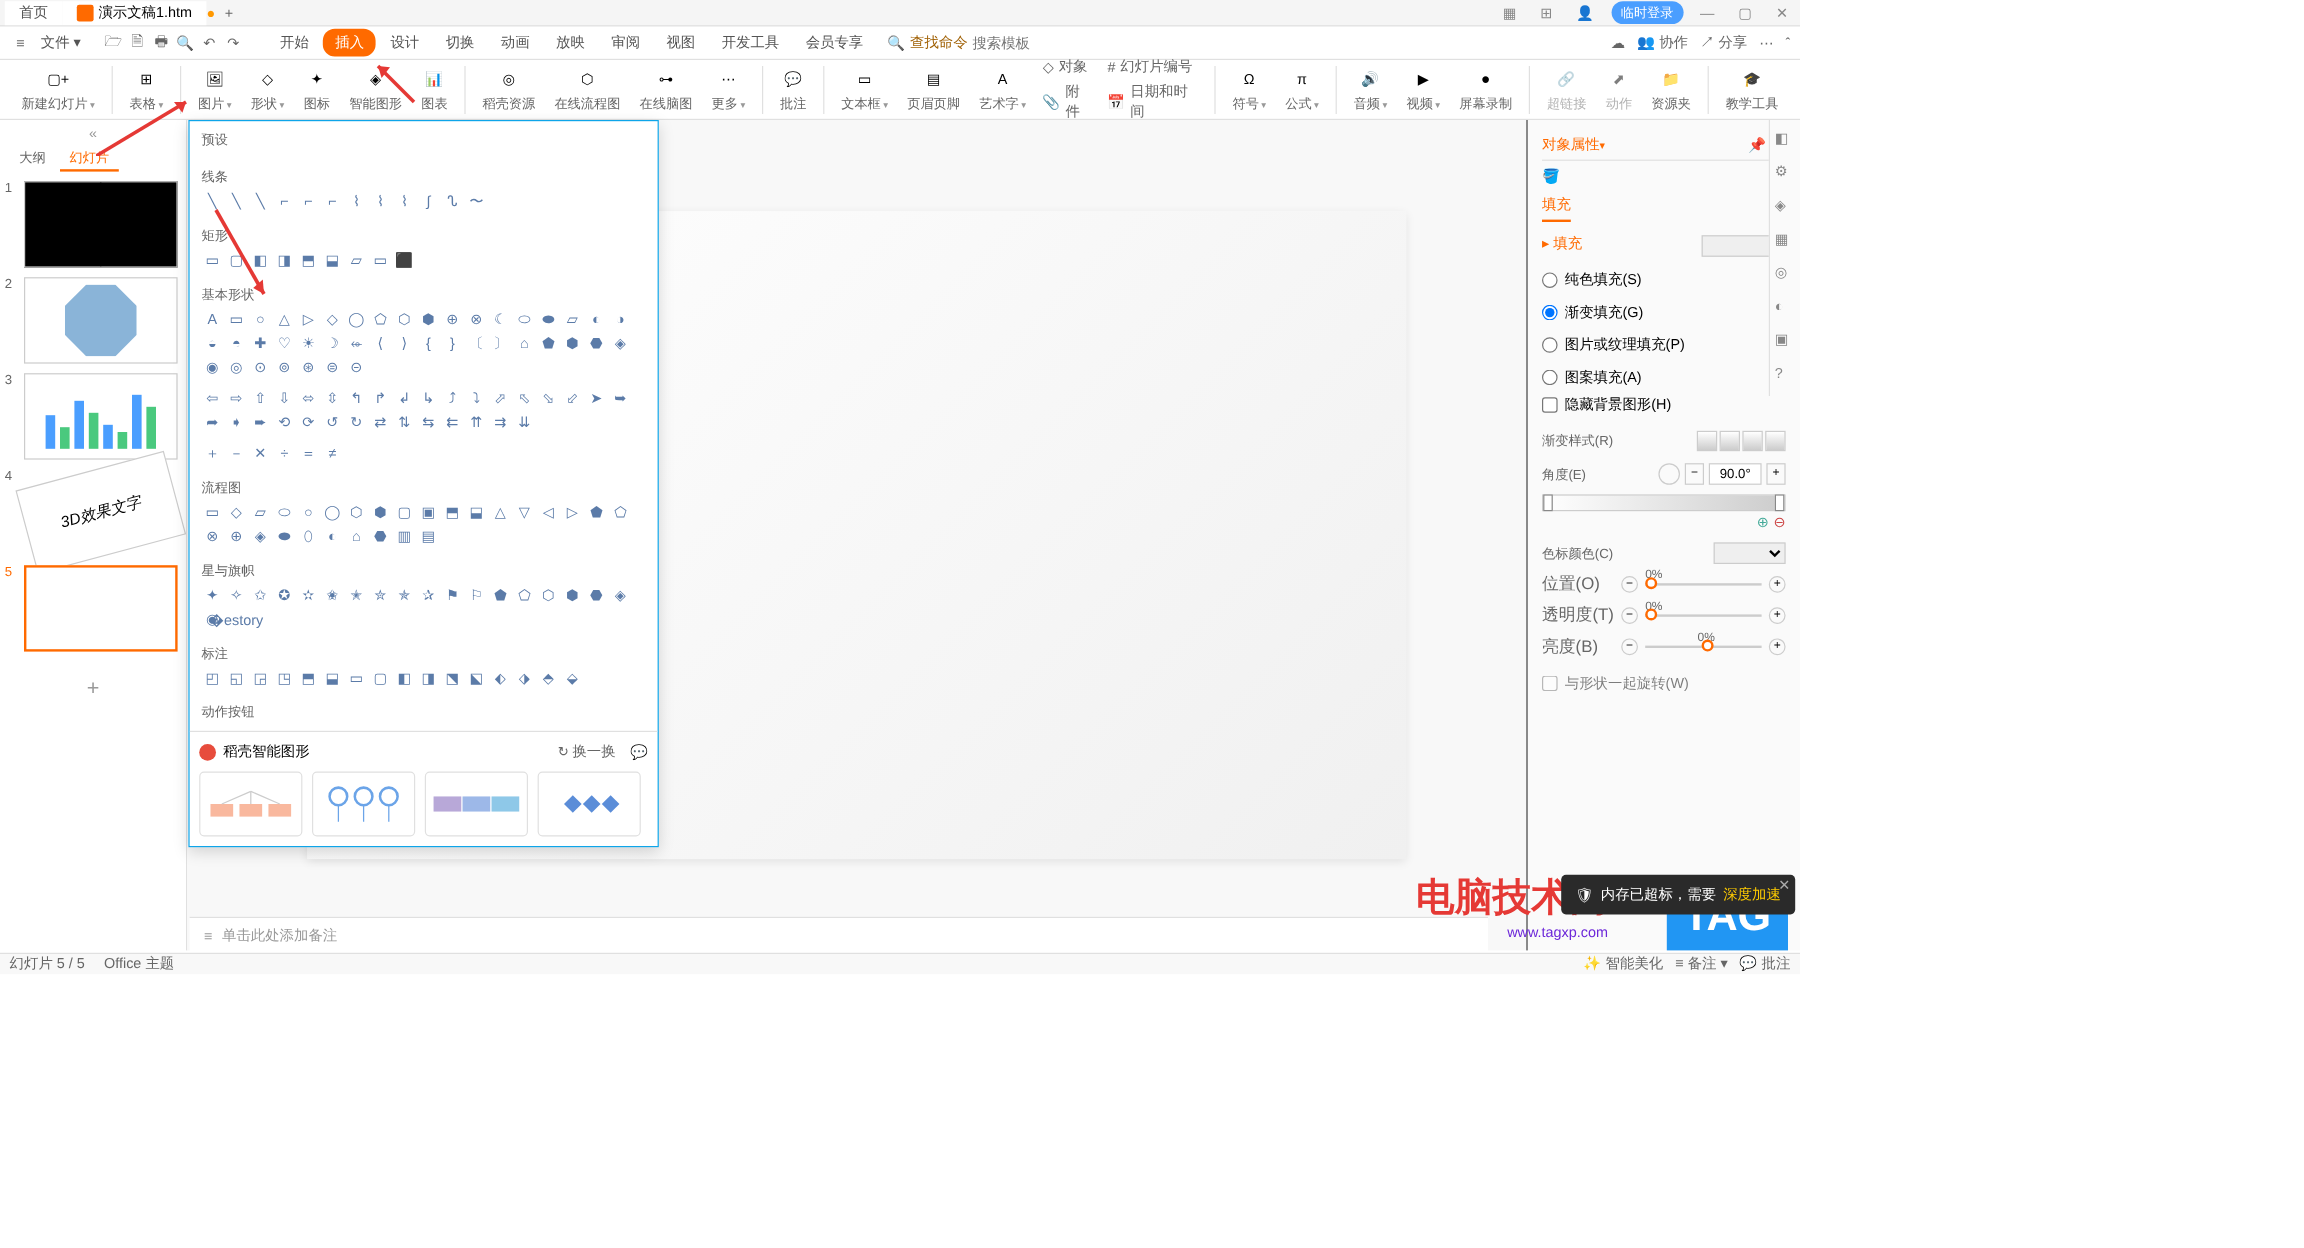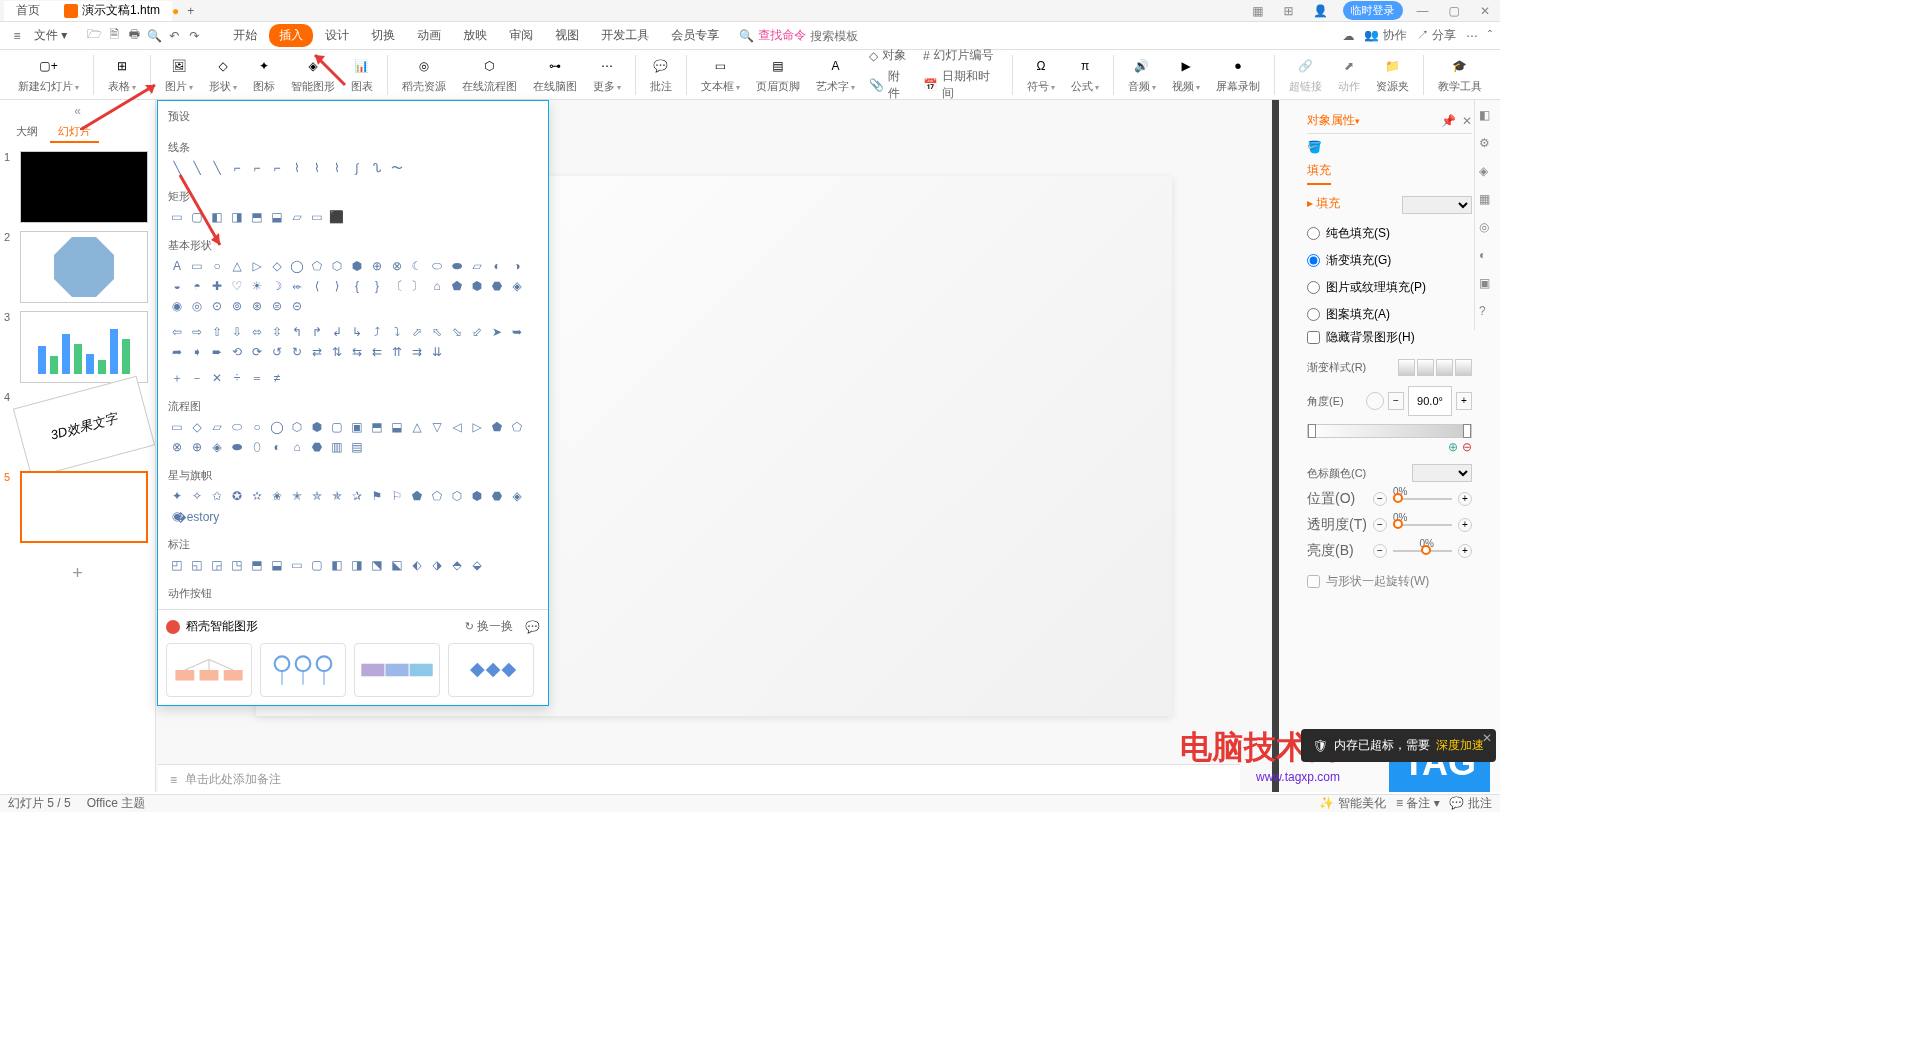--- a/index.html
+++ b/index.html
@@ -59,35 +59,35 @@
 .shape-title{font-size:11px;color:#666;padding:4px 0}
 .shape-grid{display:flex;flex-wrap:wrap;gap:2px}
 .shape-item{width:18px;height:18px;display:flex;align-items:center;justify-content:center;color:#5b7ba8;cursor:pointer}
 .smart-shapes{border-top:1px solid #e0e0e0;padding:8px}
 .smart-header{display:flex;align-items:center;gap:6px;margin-bottom:8px}
 .smart-icon{width:14px;height:14px;background:#e74c3c;border-radius:50%}
 .smart-refresh{margin-left:auto;color:#666;font-size:11px}
 .smart-grid{display:flex;gap:8px}
 .smart-card{width:86px;height:54px;border:1px solid #e0e0e0;border-radius:4px;display:flex;align-items:center;justify-content:center}
 
-.right-panel{width:228px;border-left:7px solid #404040;padding:8px 28px;background:#fafafa;position:relative}
+.right-panel{width:228px;border-left:1px solid #404040;padding:8px 12px;background:#fafafa;position:relative}
 .rp-header{display:flex;align-items:center;color:#ff6a00;padding:4px 0;border-bottom:1px solid #e0e0e0}
 .rp-tab{padding:4px 0;color:#ff6a00;border-bottom:2px solid #ff6a00;display:inline-block;margin-top:4px}
 .rp-section{margin-top:10px}
 .rp-section-title{color:#ff6a00;font-size:12px;cursor:pointer}
 .rp-radio{display:flex;align-items:center;gap:6px;padding:3px 0;margin-top:4px}
 .rp-radio input{margin:0}
 .rp-check{display:flex;align-items:center;gap:6px;padding:3px 0}
 .rp-row{display:flex;align-items:center;justify-content:space-between;margin-top:10px}
 .rp-label{color:#666;font-size:11px}
 .style-boxes{display:flex;gap:2px}
 .style-box{width:17px;height:17px;border:1px solid #ccc;background:linear-gradient(#fff,#ccc)}
 .angle-ctrl{display:flex;align-items:center;gap:4px}
 .angle-dial{width:18px;height:18px;border:1px solid #ccc;border-radius:50%}
-.angle-input{width:44px;height:30px;border:1px solid #ccc;text-align:center;font-size:11px}
+.angle-input{width:44px;height:18px;border:1px solid #ccc;text-align:center;font-size:11px}
 .angle-btn{width:16px;height:18px;border:1px solid #ccc;text-align:center;font-size:10px;line-height:16px}
 .gradient-bar{height:14px;background:linear-gradient(90deg,#fff,#ccc);border:1px solid #ccc;margin-top:8px;position:relative}
 .grad-stop{position:absolute;width:8px;height:14px;background:#fff;border:1px solid #888;top:-1px}
 .slider-row{display:flex;align-items:center;gap:6px;margin-top:8px}
 .slider-label{font-size:14px;color:#666;width:60px}
 .slider{flex:1;height:2px;background:#ccc;position:relative}
 .slider-pct{font-size:10px;color:#666;position:absolute;top:-12px;left:0}
 .slider-handle{width:10px;height:10px;border:2px solid #ff6a00;border-radius:50%;background:#fff;position:absolute;top:-5px}
 .slider-btn{width:14px;height:14px;border:1px solid #ccc;border-radius:50%;text-align:center;font-size:10px;line-height:12px}
 
@@ -154,21 +154,21 @@
   <span class="menu-item">设计</span>
   <span class="menu-item">切换</span>
   <span class="menu-item">动画</span>
   <span class="menu-item">放映</span>
   <span class="menu-item">审阅</span>
   <span class="menu-item">视图</span>
   <span class="menu-item">开发工具</span>
   <span class="menu-item">会员专享</span>
   <div class="search-box">
     <span>🔍</span>
-    <span style="color:#ec4899">查找命令</span>
+    <span style="color:#a16207">查找命令</span>
     <input class="search-input" placeholder="搜索模板" style="">
   </div>
   <div class="menu-right">
     <span>☁</span>
     <span>👥 <span>协作</span></span>
     <span>↗ <span>分享</span></span>
     <span>⋯</span>
     <span>ˆ</span>
   </div>
 </div>

